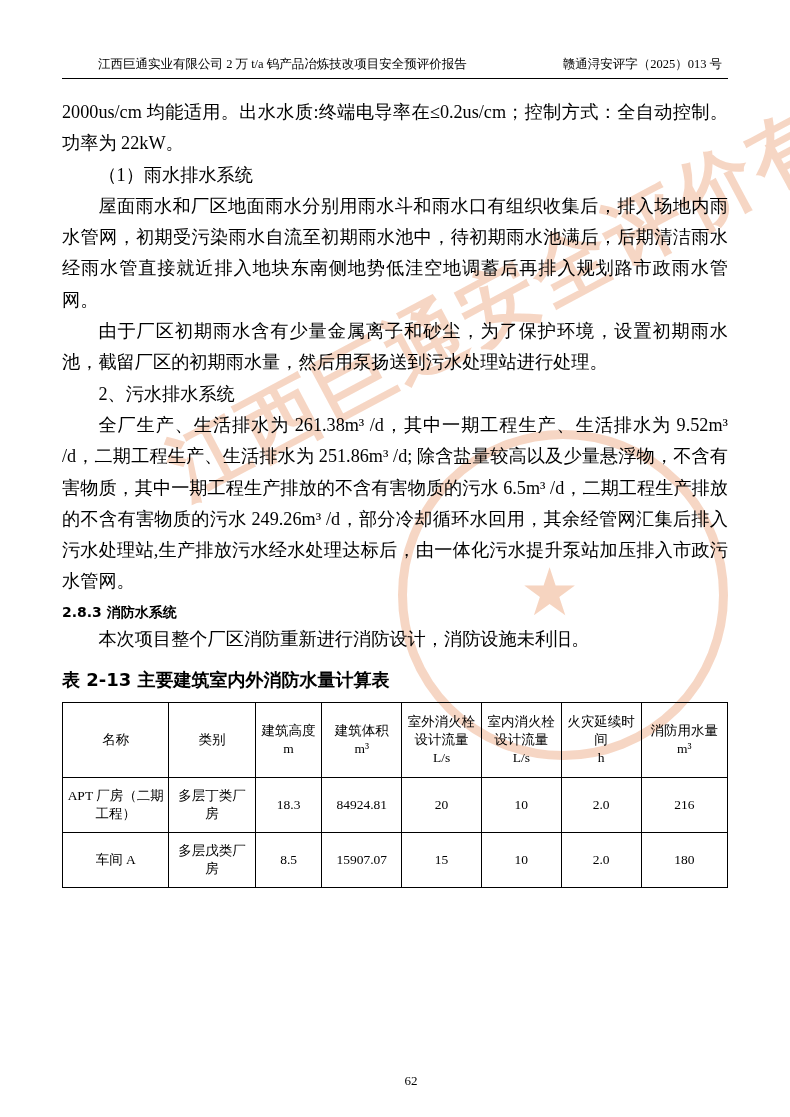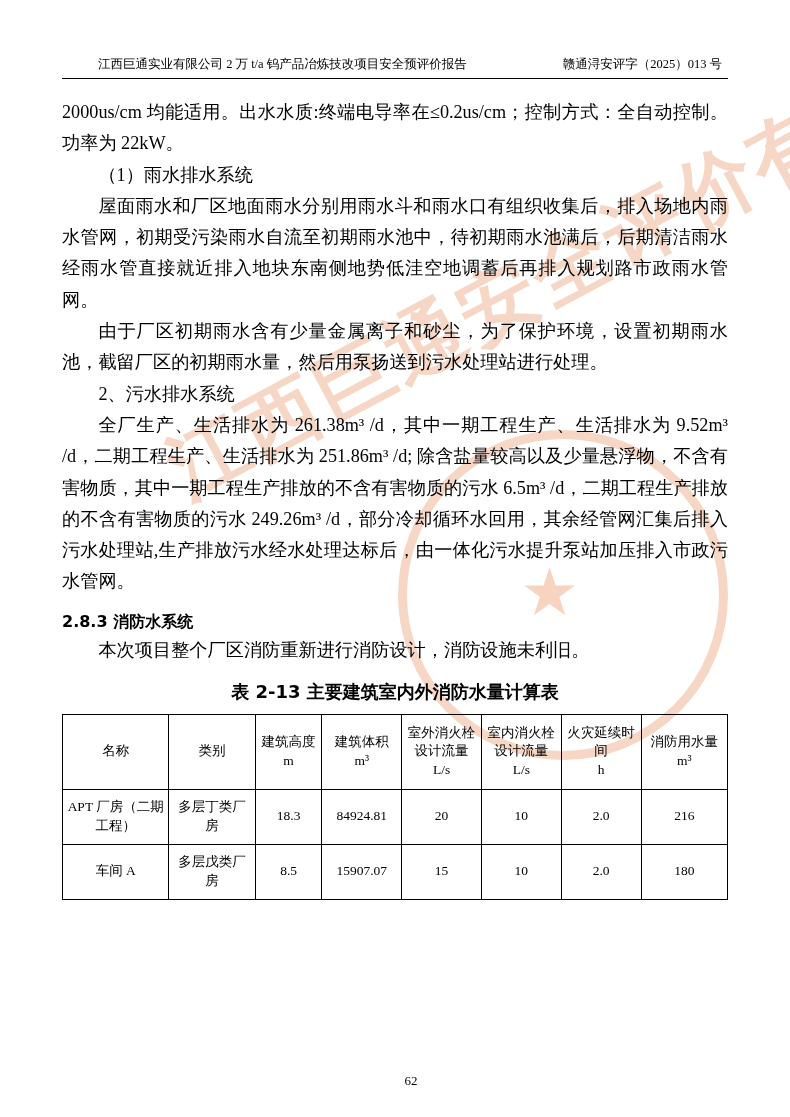--- a/index.html
+++ b/index.html
@@ -84,25 +84,24 @@
     z-index: 10;
     font-size: 18.2px;
     line-height: 1.72;
     text-align: justify;
   }
   p { margin: 0; }
   .indent2 { text-indent: 2em; }
   .h3 {
     font-family: "DejaVu Sans", sans-serif;
     font-weight: 700;
-    font-size: 16px;
-    margin-top: 10px;
+    font-size: 14px;
+    margin-top: 2px;
   }
   .tbl-caption {
-    text-align: center;
     font-family: "DejaVu Sans", sans-serif;
     font-weight: 700;
     font-size: 18px;
     margin-top: 10px;
     margin-bottom: 6px;
   }
 
   
   table.data {
     width: 100%;

